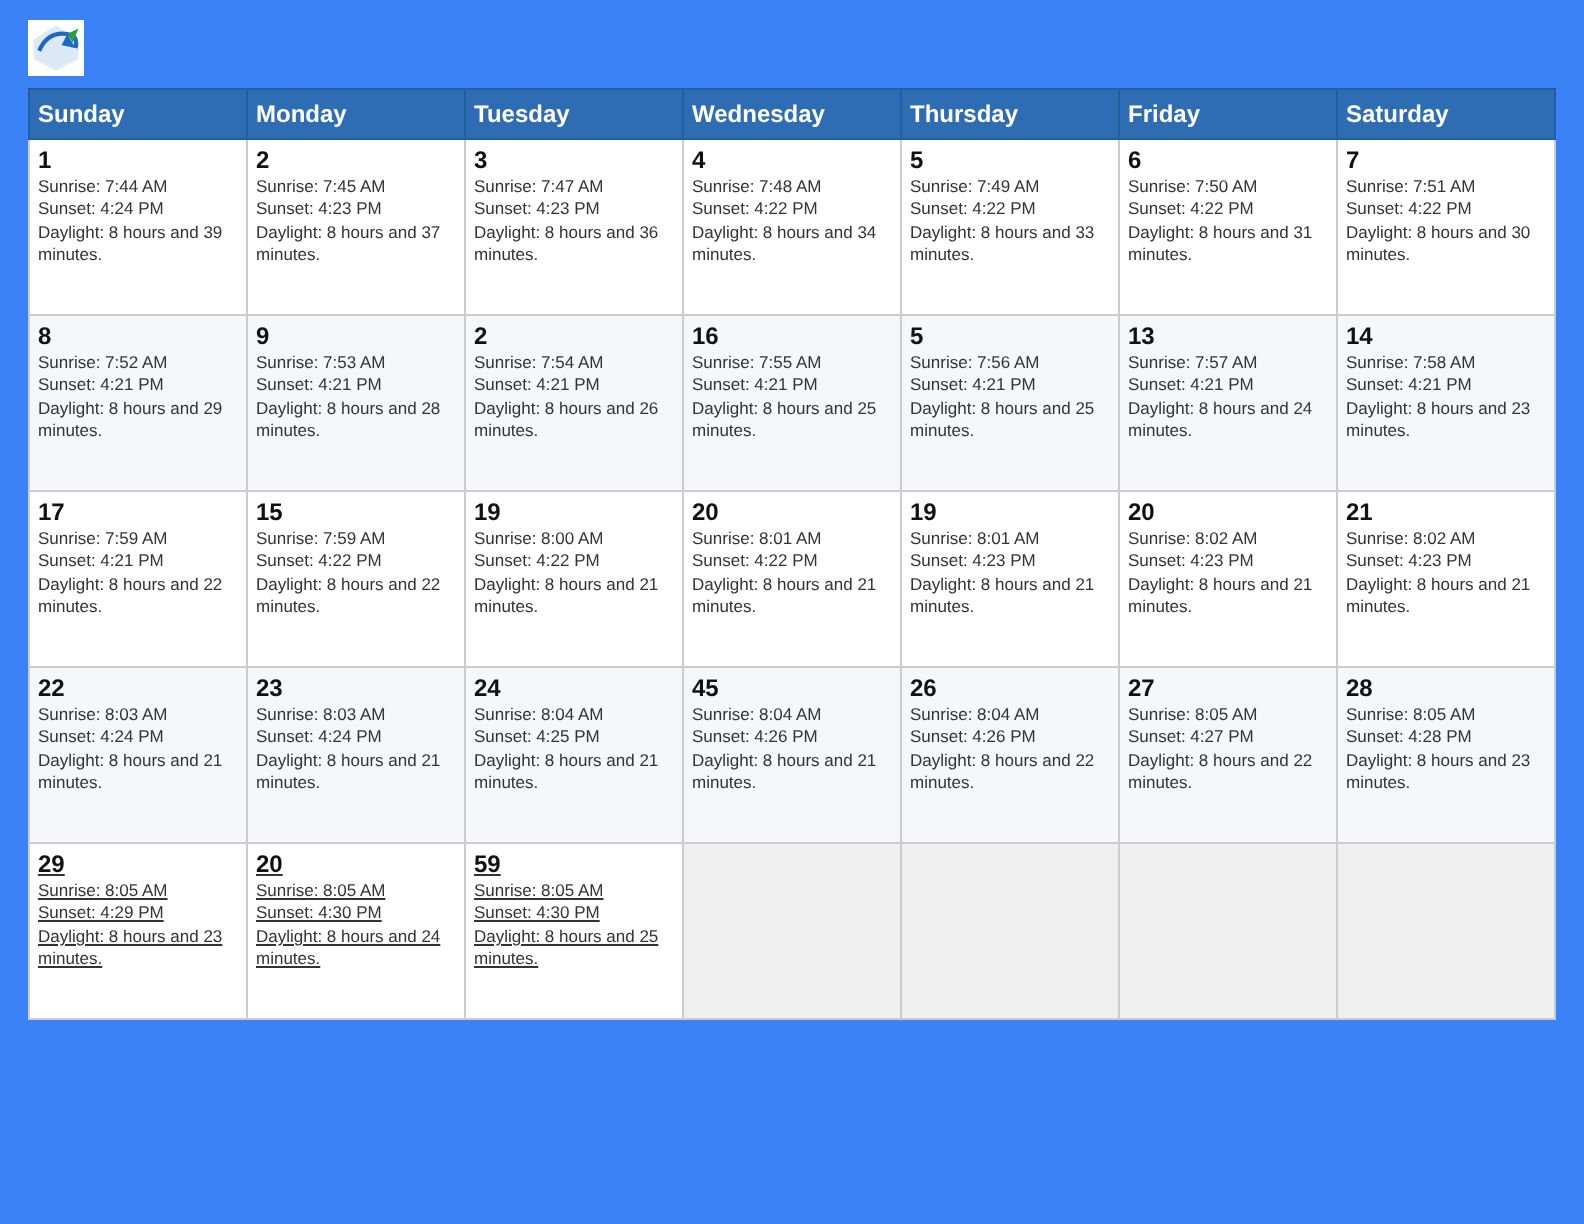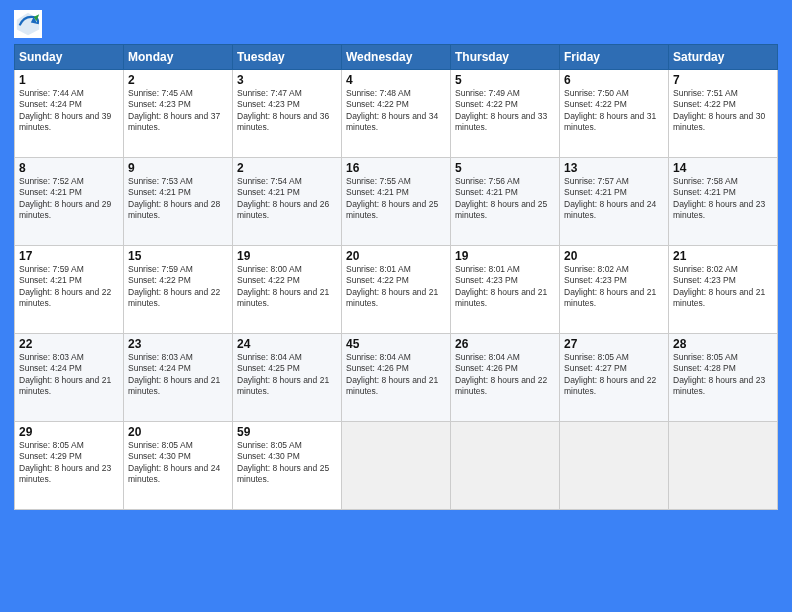--- a/index.html
+++ b/index.html
@@ -88,20 +88,21 @@
       display: block;
       margin-bottom: 1px;
     }
     .cell-text {
       font-size: 8.5px;
       line-height: 1.35;
       color: #333;
     }
     .last-row td {
       height: 70px;
+      text-decoration: underline;
     }
   </style>
 </head>
 <body>
 
 <div class="page">
   <div class="header">
     <div class="logo">
       <svg class="logo-icon" viewBox="0 0 40 40">
         <rect x="0" y="0" width="40" height="40" fill="#fff"></rect>

